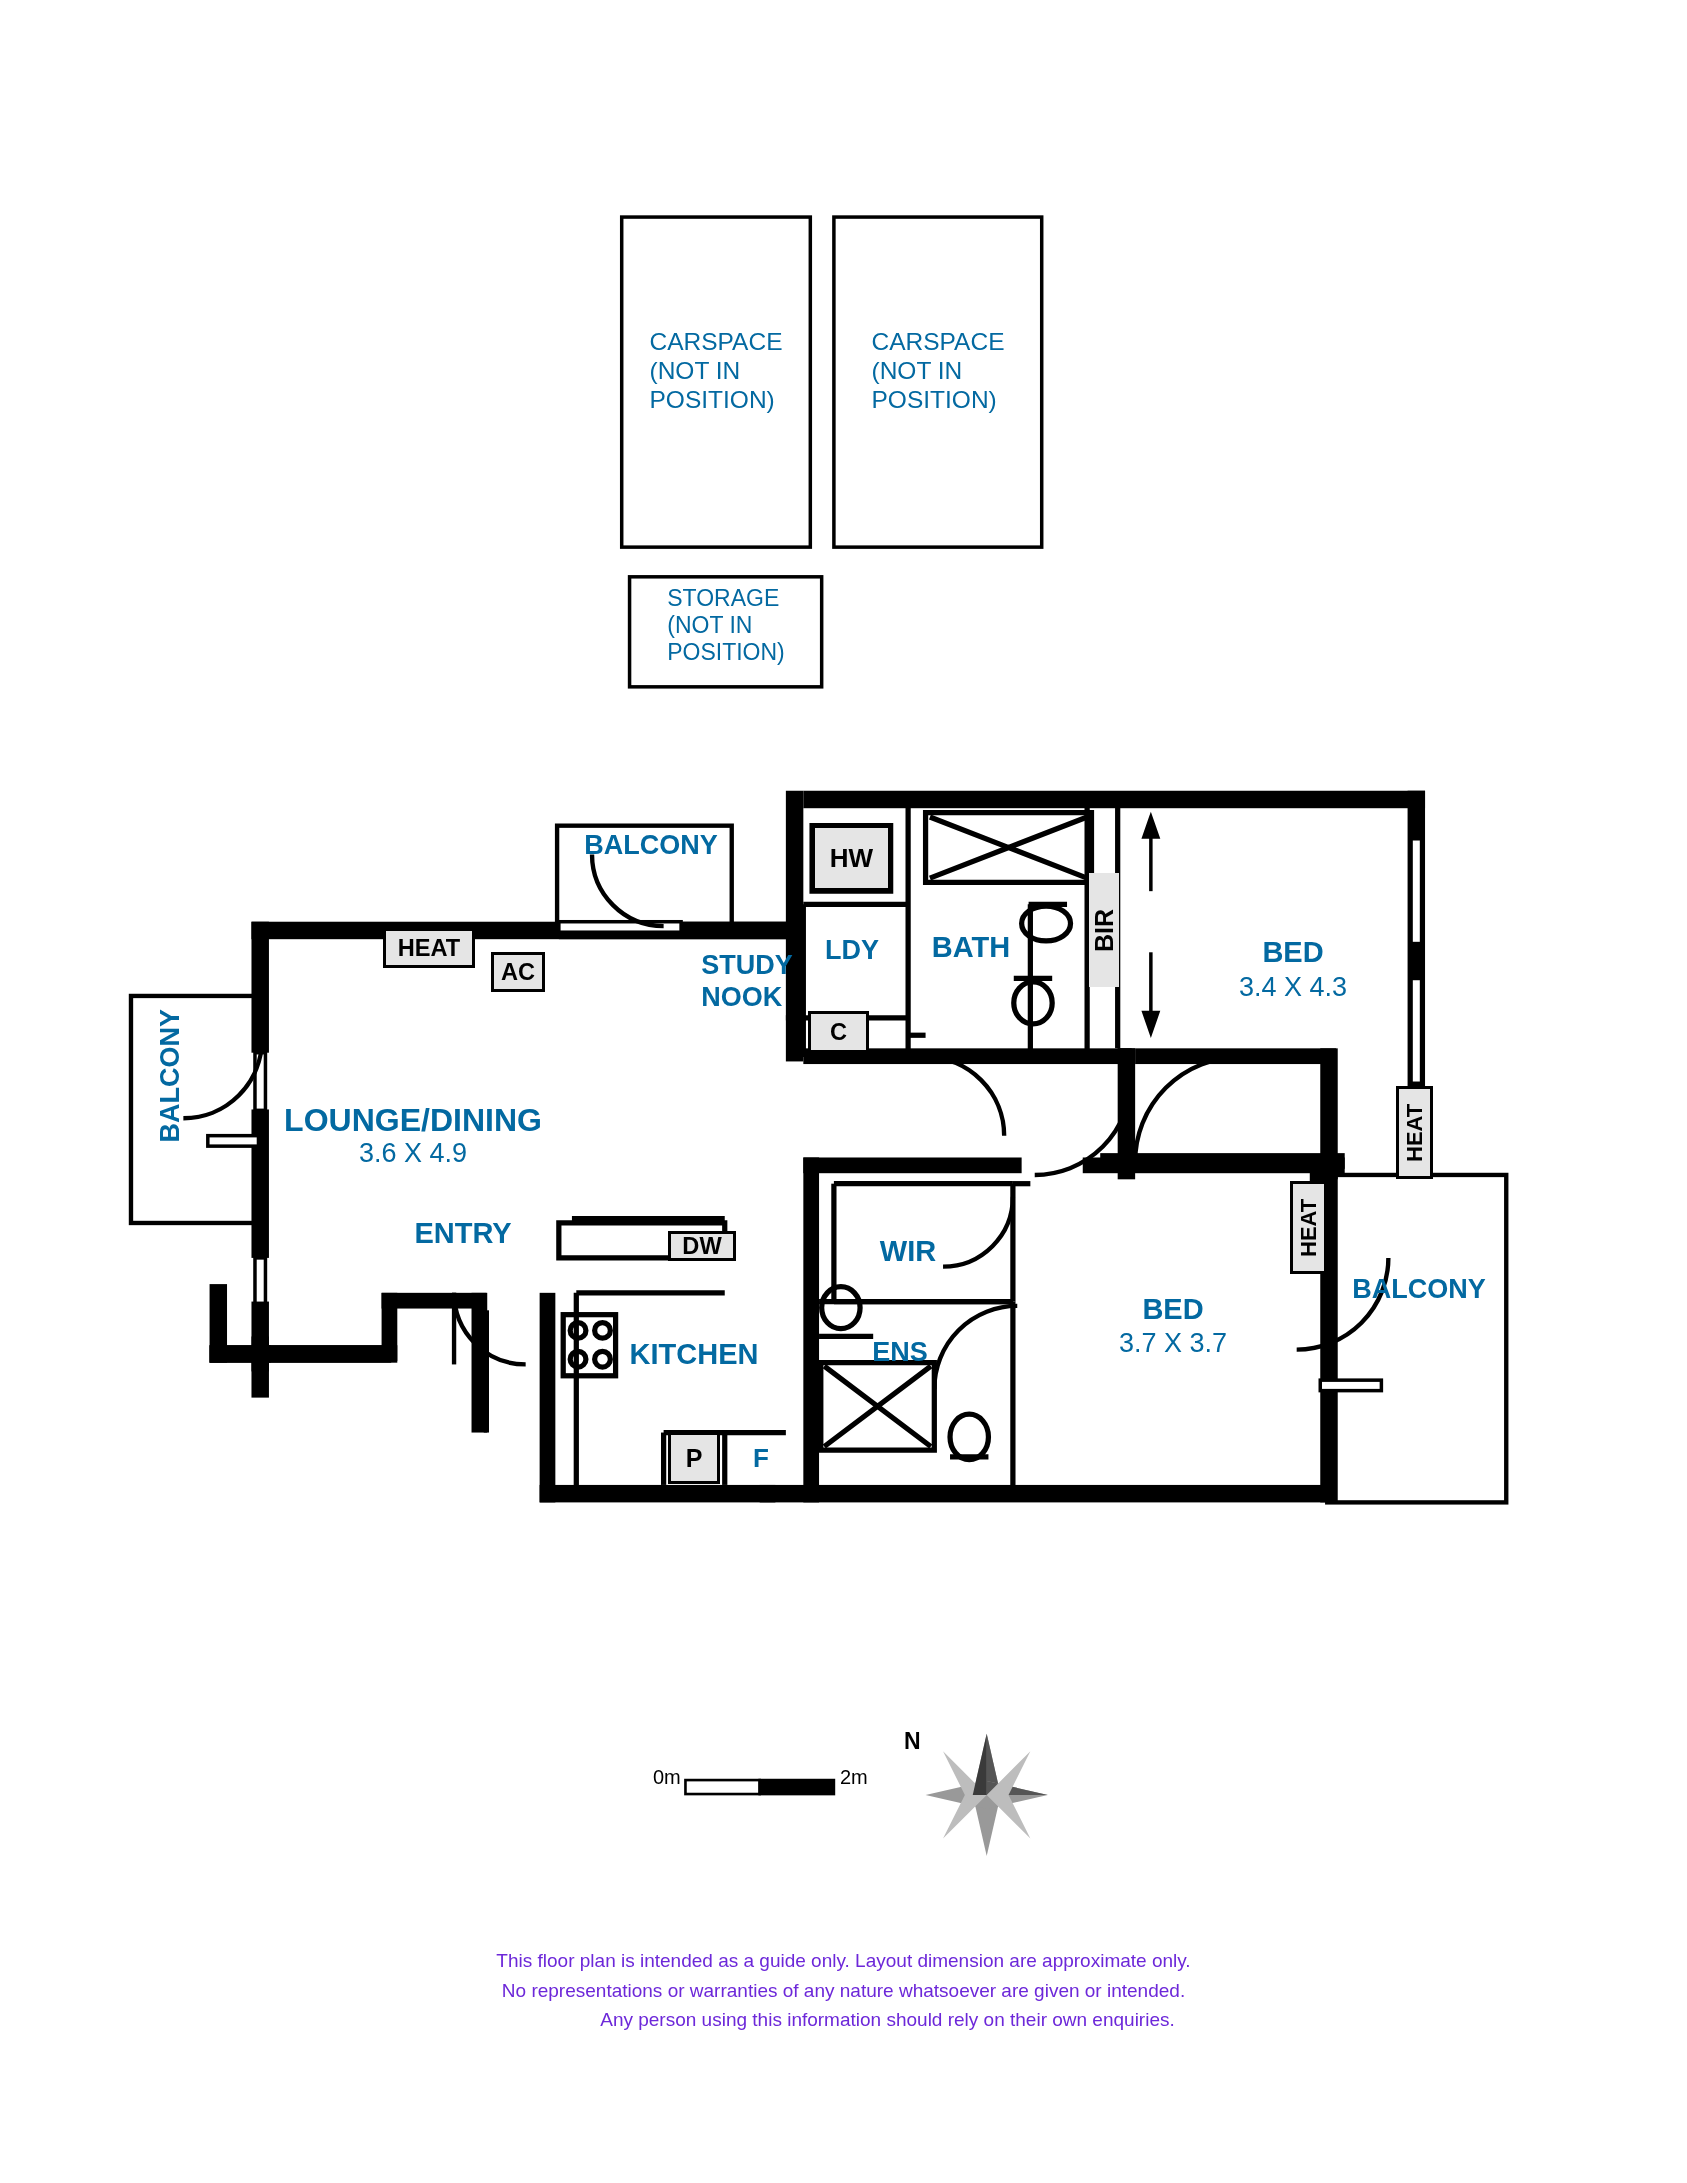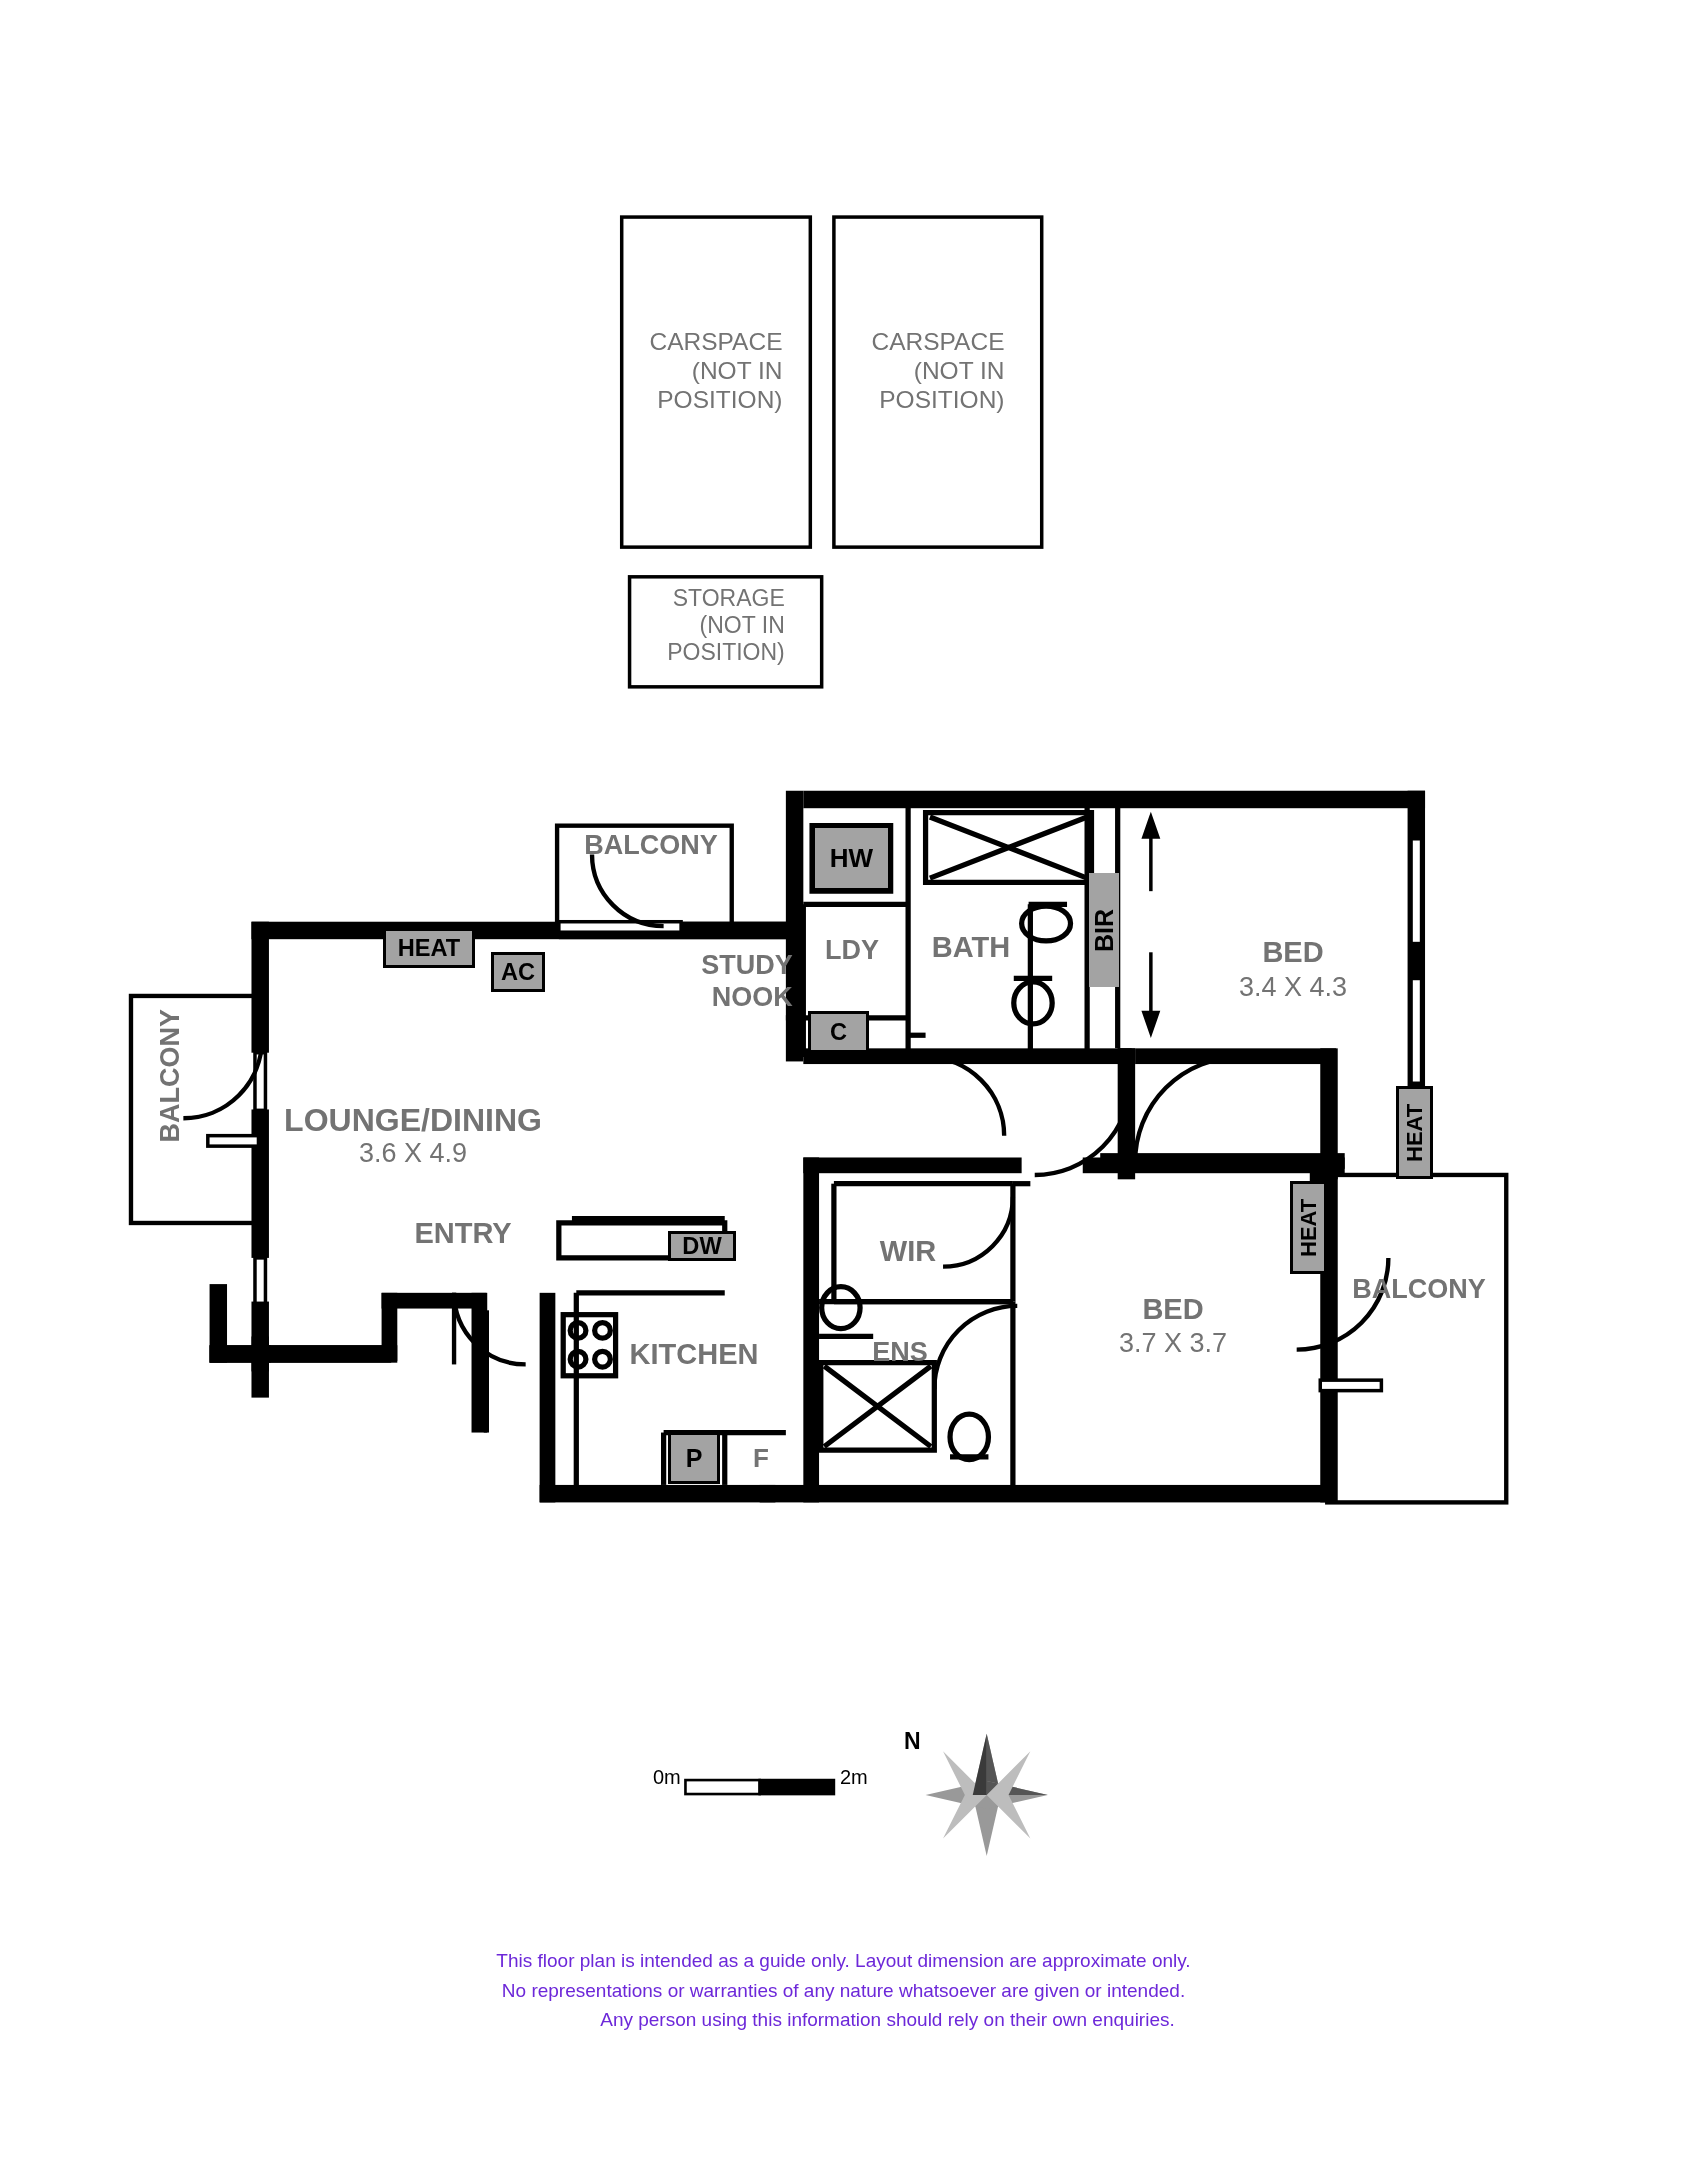--- a/index.html
+++ b/index.html
@@ -17,31 +17,31 @@
   }
   #plan {
     position: absolute;
     left: 0; top: 0;
     width: 1687px;
     height: 2184px;
   }
   .lbl {
     position: absolute;
     font-family: "Liberation Sans", sans-serif;
-    color: #737373;
+    color: #0369a1;
     white-space: pre;
-    text-align: right;
+    text-align: left;
     line-height: 1.18;
   }
   .bold { font-weight: bold; }
   .center-x { transform: translateX(-50%); }
   .tagbox {
     position: absolute;
     border: 2.6px solid #000;
-    background: #a3a3a3;
+    background: #e5e5e5;
     box-sizing: border-box;
     display: flex;
     align-items: center;
     justify-content: center;
     font-weight: bold;
     font-family: "Liberation Sans", sans-serif;
   }
   .vert {
     writing-mode: vertical-rl;
     transform: rotate(180deg);

